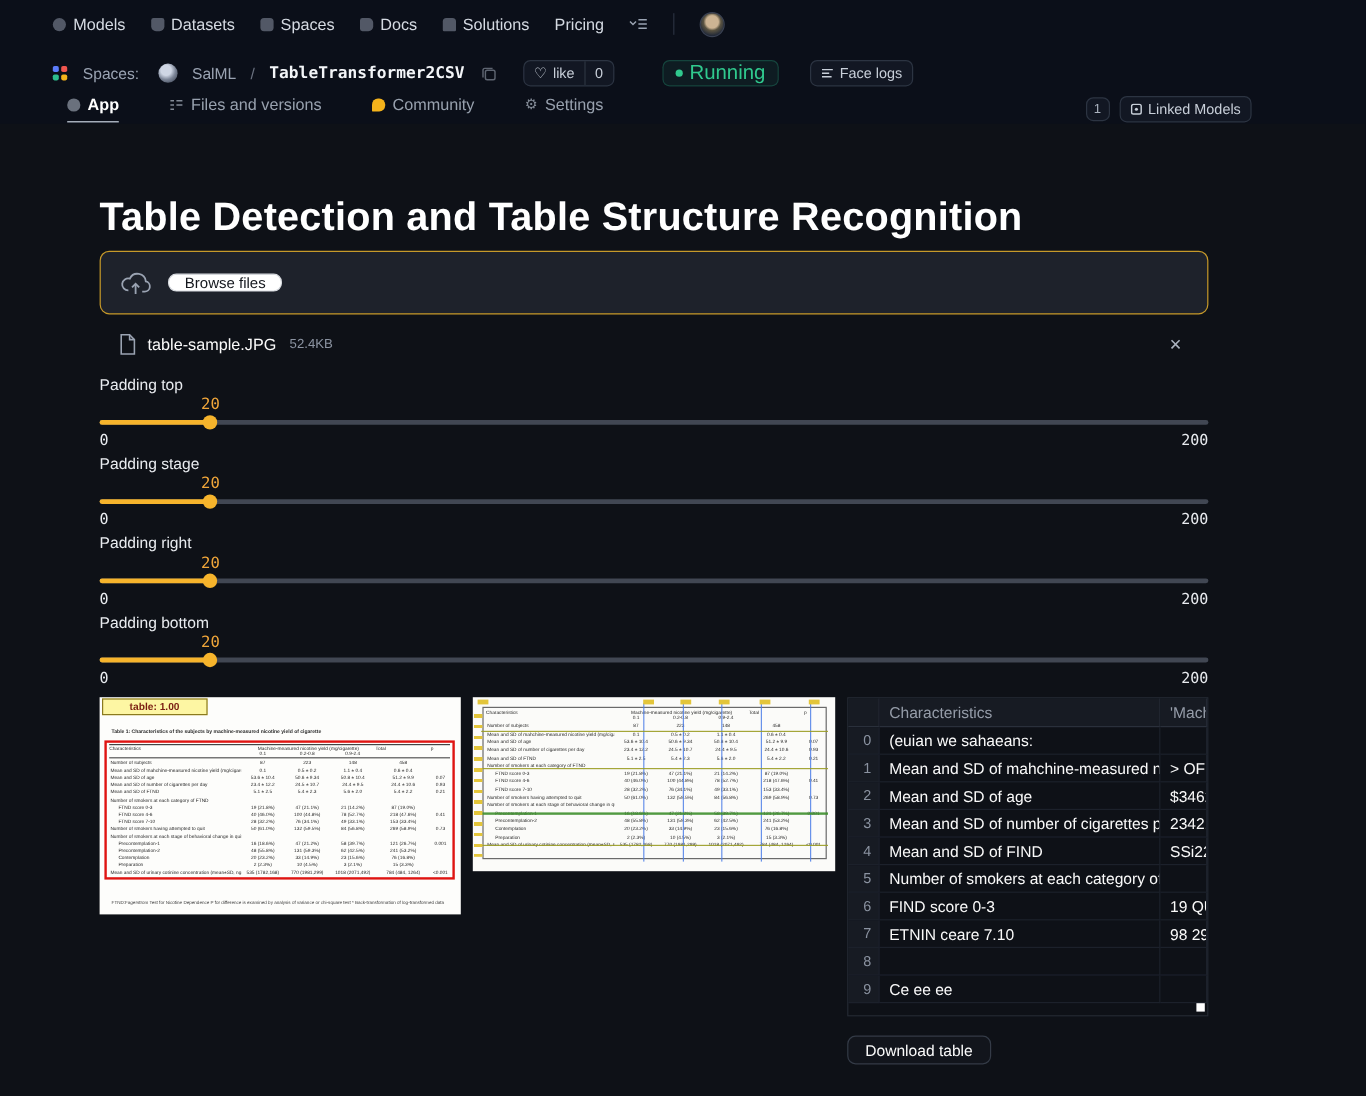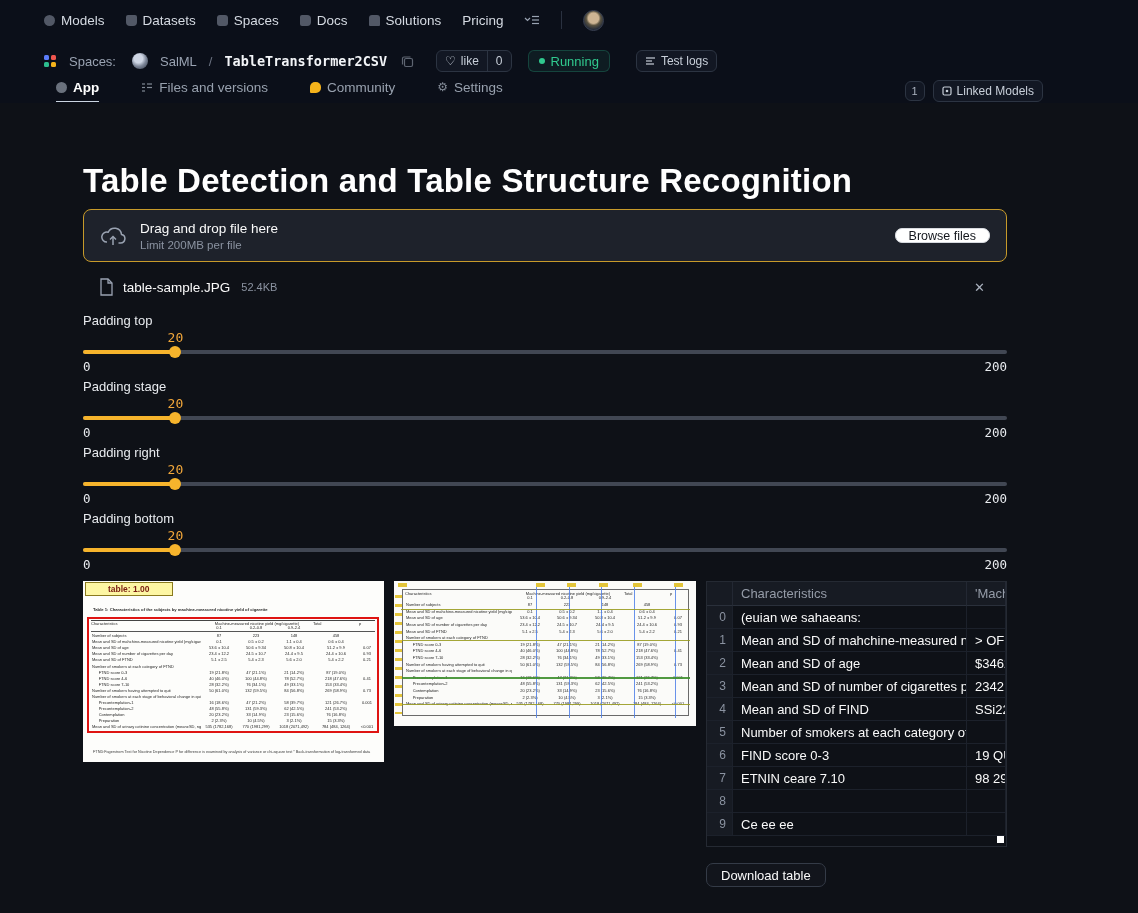--- a/index.html
+++ b/index.html
@@ -45,23 +45,23 @@
   .slash { color:#6b7280; font-size:13px; }
   .space-name { font-family:"DejaVu Sans Mono", monospace; font-weight:bold; font-size:13.5px; color:#f3f5f8; cursor:pointer; }
   .copy-ico { margin-left:2px; cursor:pointer; opacity:.65; }
   .pill-btn { display:flex; align-items:center; gap:5px; height:22px; padding:0 8px;
               border:1px solid #2c3442; border-radius:6px; background:#121723; font-size:12px;
               color:#c8cfd9; cursor:pointer; white-space:nowrap; }
   .like-group { display:flex; align-items:stretch; height:22px; margin-left:10px;
                 border:1px solid #2c3442; border-radius:6px; overflow:hidden; background:#121723; }
   .like-group > span { display:flex; align-items:center; padding:0 8px; font-size:12px; color:#c8cfd9; cursor:pointer; }
   .like-count { border-left:1px solid #2c3442; }
-  .running-badge { display:flex; align-items:center; gap:6px; height:22px; margin-left:4px; padding:0 10px;
+  .running-badge { display:flex; align-items:center; gap:6px; height:22px; margin-left:28px; padding:0 10px;
                    border-radius:6px; background:rgba(45,189,142,.08); border:1px solid rgba(45,189,142,.25);
-                   color:#30c98e; font-size:13px; cursor:pointer; }
+                   color:#30c98e; font-size:17px; cursor:pointer; }
   .run-dot { width:6px; height:6px; border-radius:50%; background:#30c98e; }
   .viewlogs { margin-left:14px; }
 
   
   .tabs-row { display:flex; align-items:center; justify-content:space-between; padding:2px 95px 0 56px; height:27px; }
   .tabs { display:flex; align-items:center; gap:42px; }
   .tab { display:flex; align-items:center; gap:6px; font-size:13.5px; color:#98a1ae;
          cursor:pointer; padding-bottom:6px; border-bottom:1.5px solid transparent; }
   .tab.active { color:#fff; font-weight:bold; border-bottom-color:#cbd5e1; }
   .tab-ico { width:11px; height:11px; border-radius:3px; background:#828a96; opacity:.8; }
@@ -219,21 +219,21 @@
     <span class="running-badge">
       <span class="run-dot"></span>
       <span>Running</span>
     </span>
     <span class="pill-btn viewlogs">
       <svg width="11" height="10" viewBox="0 0 11 10">
         <line x1="1" y1="2" x2="10" y2="2" stroke="#c8cfd9" stroke-width="1.2"></line>
         <line x1="1" y1="5" x2="7" y2="5" stroke="#c8cfd9" stroke-width="1.2"></line>
         <line x1="1" y1="8" x2="9" y2="8" stroke="#c8cfd9" stroke-width="1.2"></line>
       </svg>
-      <span>Test logs</span>
+      <span>Face logs</span>
     </span>
   </div>
 
   <div class="tabs-row">
     <div class="tabs">
       <div class="tab active">
         <span class="tab-ico" style="border-radius:50%;"></span>
         <span>App</span>
       </div>
       <div class="tab">
@@ -270,24 +270,20 @@
   <main class="app">
     <div class="app-inner">
       <h1 class="title">Table Detection and Table Structure Recognition</h1>
 
       <div class="dropzone">
         <svg width="26" height="22" viewBox="0 0 26 22">
           <path d="M7 17 a5 5 0 1 1 1.2-9.8 A7 7 0 0 1 21.5 9.5 a4.3 4.3 0 0 1 -1 8.5 h-2" fill="none" stroke="#9aa3b2" stroke-width="1.5"></path>
           <line x1="13" y1="20" x2="13" y2="12" stroke="#9aa3b2" stroke-width="1.5"></line>
           <polyline points="10,14.5 13,11.5 16,14.5" fill="none" stroke="#9aa3b2" stroke-width="1.5"></polyline>
         </svg>
-        <div class="dz-texts">
-          <div class="dz-main">Drag and drop file here</div>
-          <div class="dz-sub">Limit 200MB per file</div>
-        </div>
         <button class="browse-btn">Browse files</button>
       </div>
 
       <div class="file-row">
         <svg width="15" height="18" viewBox="0 0 15 18">
           <path d="M2 1 h7 l4 4 v12 h-11 z" fill="none" stroke="#9aa3b2" stroke-width="1.3"></path>
           <polyline points="9,1 9,5 13,5" fill="none" stroke="#9aa3b2" stroke-width="1.3"></polyline>
         </svg>
         <span class="file-name">table-sample.JPG</span>
         <span class="file-size">52.4KB</span>

